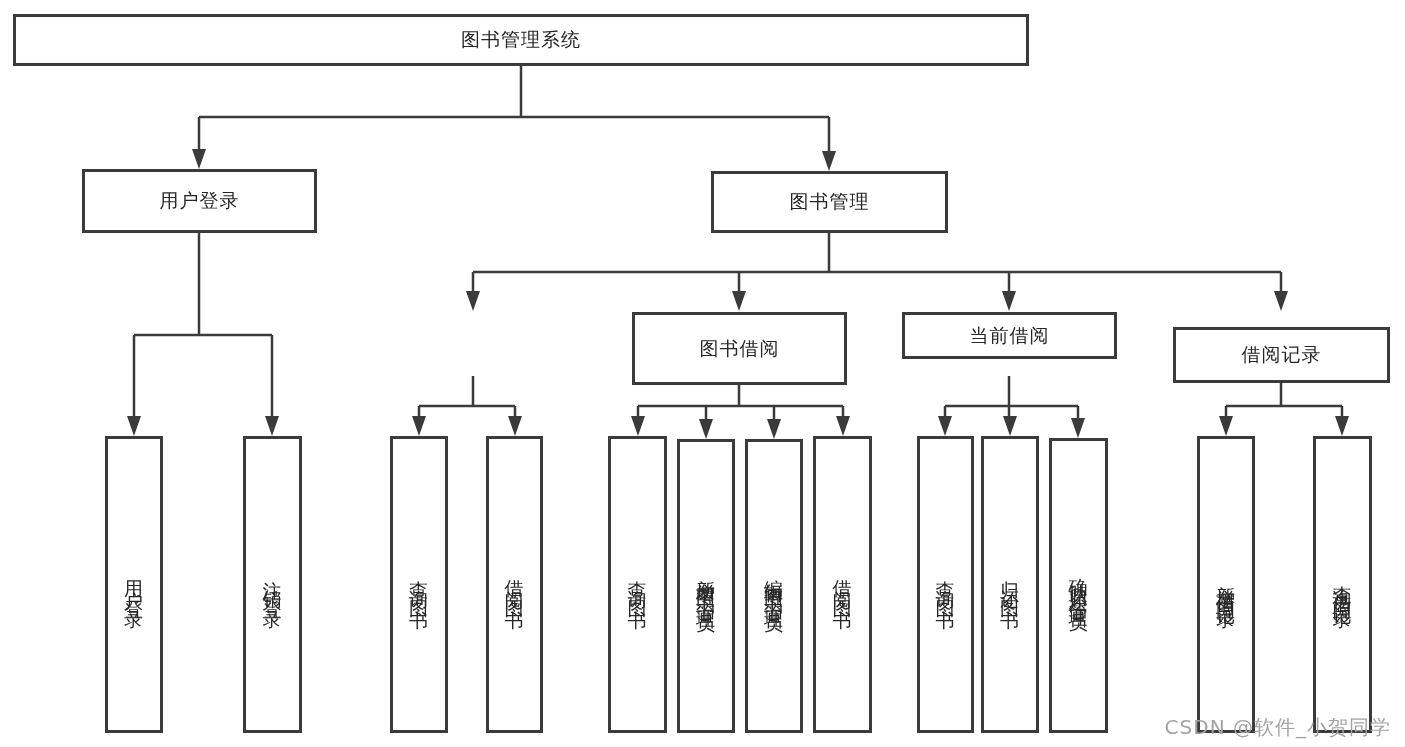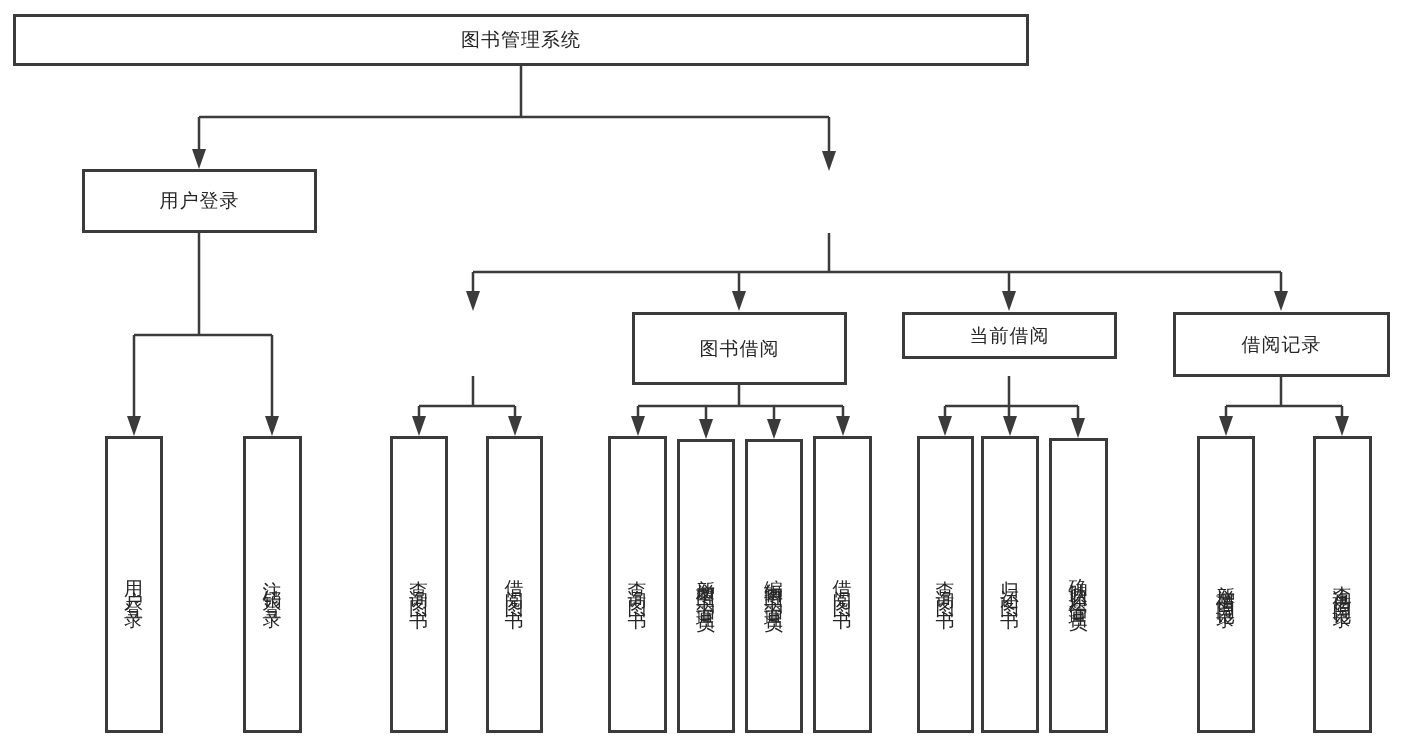--- a/index.html
+++ b/index.html
@@ -69,28 +69,31 @@
       </g>
   </svg>
 
   <div class="node" style="left:13px;top:14px;width:1016px;height:52px;text-align:right;">
     <span>图书管理系统</span>
   </div>
 
   <div class="node" style="left:82px;top:169px;width:235px;height:64px;">
     <span>用户登录</span>
   </div>
+  <div class="node" style="left:711px;top:171px;width:237px;height:62px;">
+    <span>图书管理</span>
+  </div>
 
   <div class="node" style="left:632px;top:312px;width:215px;height:73px;">
     <span>图书借阅</span>
   </div>
   <div class="node" style="left:902px;top:312px;width:215px;height:47px;">
     <span>当前借阅</span>
   </div>
-  <div class="node" style="left:1173px;top:312px;width:217px;height:65px;">
+  <div class="node" style="left:1173px;top:327px;width:217px;height:56px;">
     <span>借阅记录</span>
   </div>
 
   <div class="node leaf" style="left:105px;top:436px;width:58px;height:297px;">
     <span>用户登录</span>
   </div>
   <div class="node leaf" style="left:243px;top:436px;width:59px;height:297px;">
     <span>注销登录</span>
   </div>
 
@@ -124,13 +127,14 @@
     <span>确认归还（管理员）</span>
   </div>
 
   <div class="node leaf long" style="left:1197px;top:436px;width:58px;height:297px;">
     <span>新增借阅记录</span>
   </div>
   <div class="node leaf long" style="left:1313px;top:436px;width:59px;height:297px;">
     <span>查询借阅记录</span>
   </div>
 
+  <div class="watermark">CSDN @软件_小贺同学</div>
 </div>
 
 </body></html>

